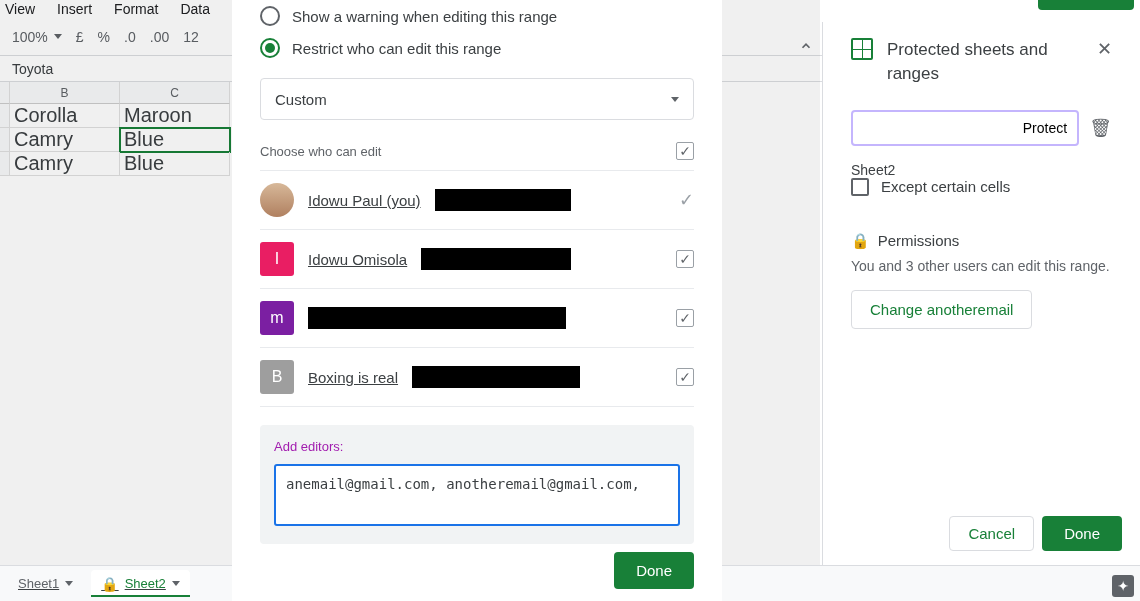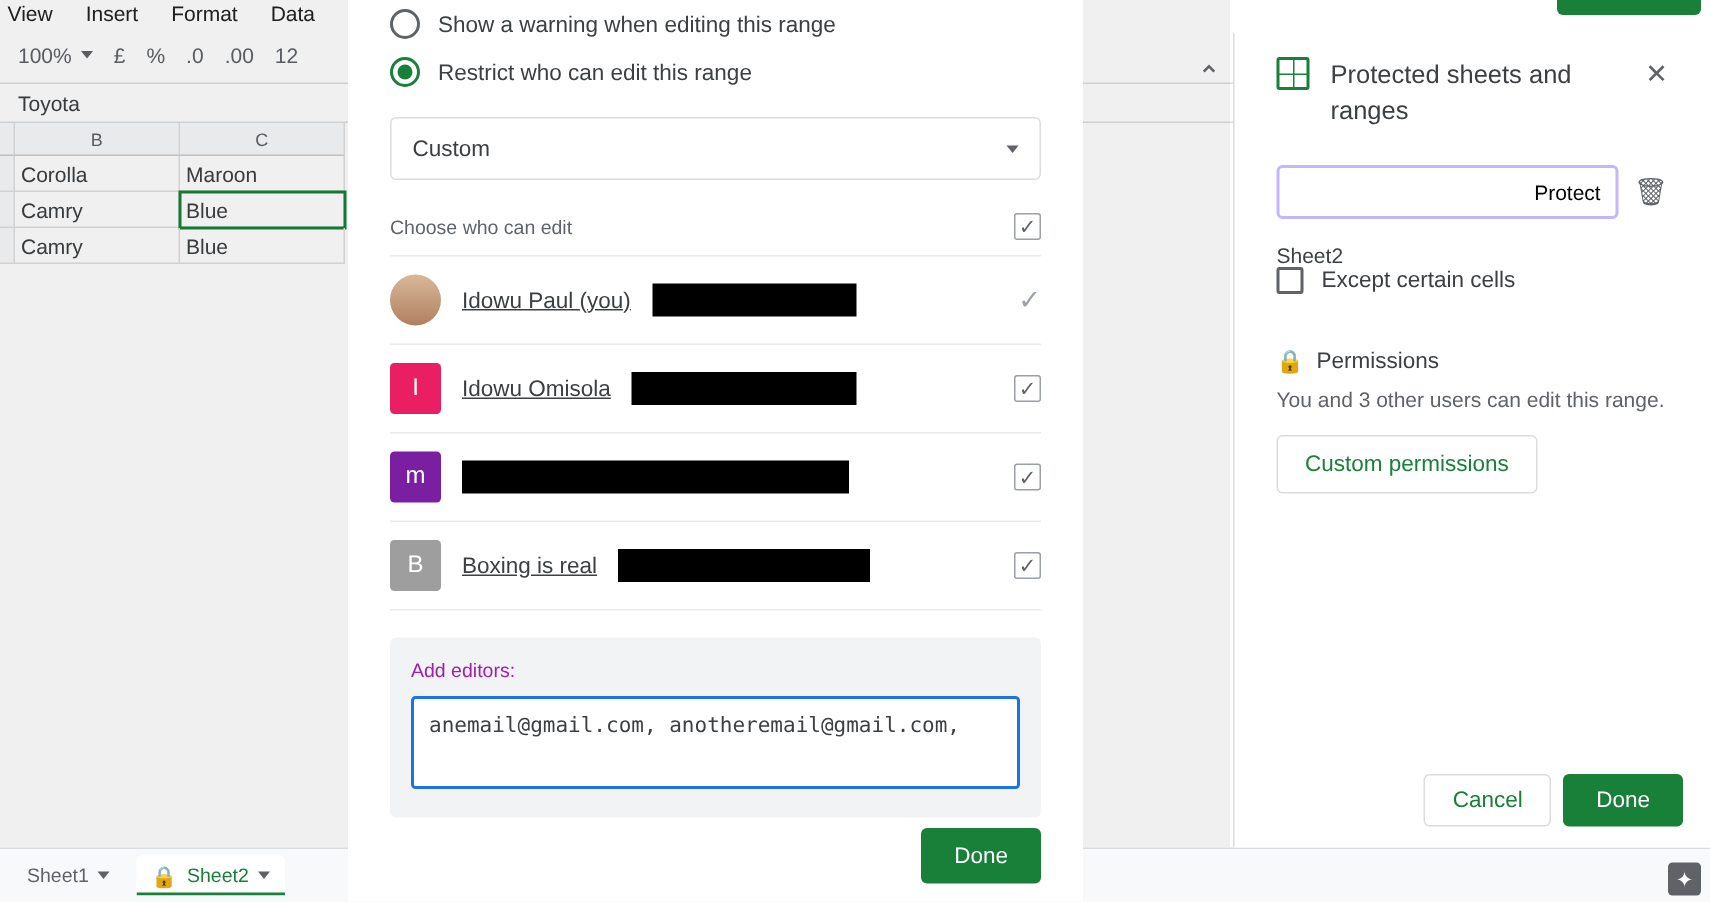--- a/index.html
+++ b/index.html
@@ -9,25 +9,25 @@
   .toolbar { height: 38px; border-bottom: 1px solid #dadce0; display: flex; align-items: center; padding: 0 12px; gap: 14px; font-size: 14px; color: #5f6368; }
   .zoom { display: flex; align-items: center; gap: 6px; }
   .caret-down { width:0; height:0; border-left:4px solid transparent; border-right:4px solid transparent; border-top:5px solid #5f6368; }
   .formula-row { height: 26px; border-bottom: 1px solid #dadce0; display: flex; align-items: center; padding: 0 12px; font-size: 14px; }
 
   .sheet-area { position: relative; }
   .col-headers { display: flex; height: 22px; }
   .corner { width: 10px; border-right: 1px solid #e0e0e0; border-bottom: 1px solid #ccc; background:#f8f9fa; }
   .col-h { width:110px; text-align:center; font-size:12px; color:#5f6368; border-right:1px solid #e0e0e0; border-bottom:1px solid #ccc; background:#f8f9fa; line-height:22px; }
   .grid-row { display:flex; height:24px; }
-  .cell { width:110px; border-right:1px solid #e0e0e0; border-bottom:1px solid #e0e0e0; padding:0 4px; font-size:14px; display:flex; align-items:center; }
+  .cell { width:110px; border-right:1px solid #e0e0e0; border-bottom:1px solid #e0e0e0; padding:0 4px; font-size:20px; display:flex; align-items:center; }
   .row-h { width:10px; border-right:1px solid #e0e0e0; border-bottom:1px solid #e0e0e0; background:#f8f9fa; }
   .cell.selected { outline:2px solid #188038; outline-offset:-1px; background:#fff; }
 
-  .sheet-tabs { position:absolute; bottom:0; left:0; right:0; height:36px; border-top:1px solid #dadce0; display:flex; align-items:center; gap:8px; padding:0 8px; background:#f8f9fa; }
+  .sheet-tabs { position:absolute; bottom:0; left:0; right:0; height:36px; border-top:1px solid #dadce0; display:flex; align-items:center; gap:8px; padding:0 8px; background:#f8f9fa;text-decoration:underline; }
   .sheet-tab { display:flex; align-items:center; gap:6px; padding:6px 10px; font-size:13px; color:#5f6368; border-radius:4px 4px 0 0; }
   .sheet-tab.active { background:#fff; color:#188038; font-weight:500; box-shadow: inset 0 -2px 0 #188038; }
   .lock-icon { color:#188038; font-size:14px; line-height:1; }
 
   .dim-overlay { position:absolute; top:0; left:0; width:820px; height:565px; background:rgba(0,0,0,0.06); pointer-events:none; }
 
   .modal { position:absolute; top:0; left:232px; width:490px; height:601px; background:#fff; z-index:20; padding:0 28px; }
   .radio-row { display:flex; align-items:center; gap:12px; font-size:15px; color:#3c4043; padding:6px 0; }
   .radio { width:20px; height:20px; border-radius:50%; border:2px solid #5f6368; display:flex; align-items:center; justify-content:center; }
   .radio.checked { border-color:#188038; }
@@ -209,21 +209,21 @@
   <div class="sp-except">
     <span class="sp-checkbox"></span>
     <span>Except certain cells</span>
   </div>
   <div class="sp-perm">
     <div class="sp-perm-head">
       <span>🔒</span>
       <span>Permissions</span>
     </div>
     <div class="sp-perm-text">You and 3 other users can edit this range.</div>
-    <button class="sp-change-btn">Custom permissions</button>
+    <button class="sp-change-btn">Change anotheremail</button>
   </div>
   <div class="sp-footer">
     <button class="sp-cancel">Cancel</button>
     <button class="sp-done">Done</button>
   </div>
 </div>
 
 <div class="sheet-tabs">
   <div class="sheet-tab">
     <span>Sheet1</span>

